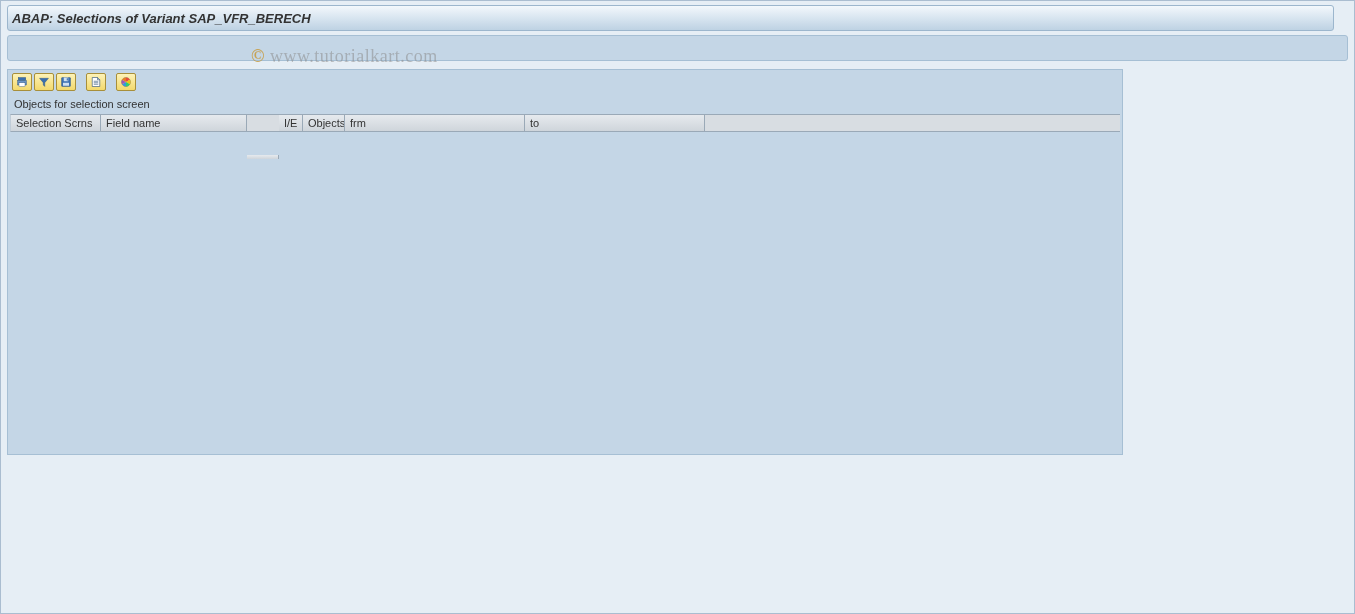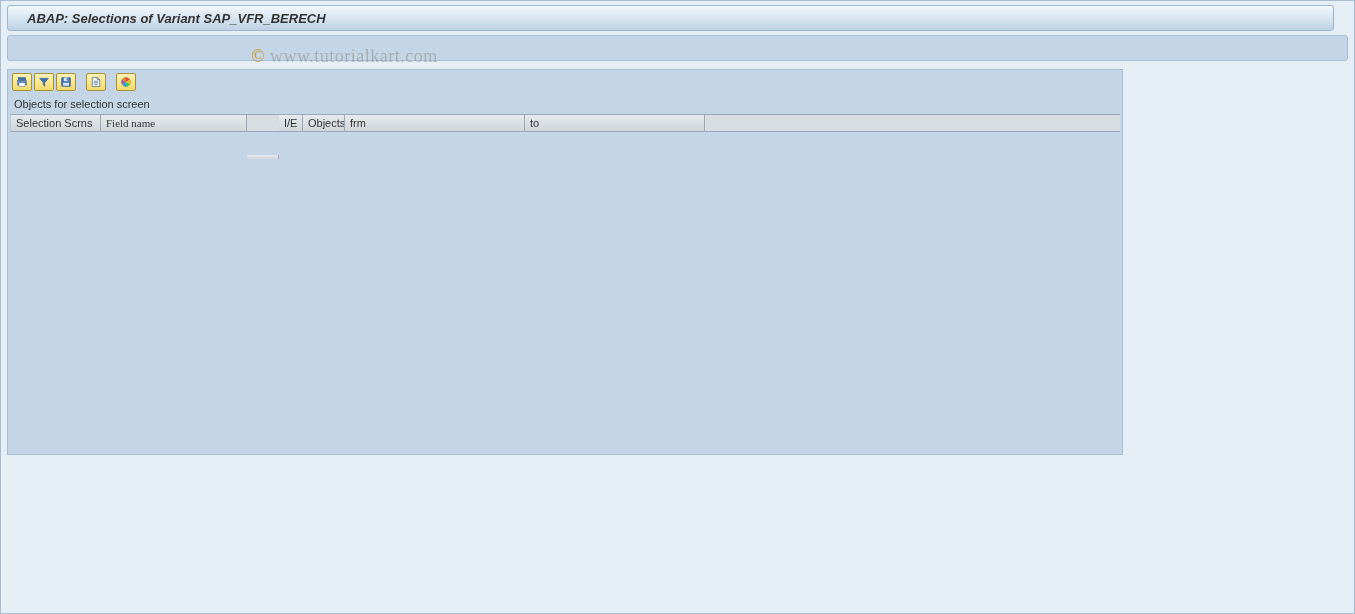--- a/index.html
+++ b/index.html
@@ -5,21 +5,21 @@
   * { box-sizing: border-box; margin: 0; padding: 0; }
   html, body { width: 1355px; height: 614px; font-family: Arial, Helvetica, sans-serif; font-size: 11px; color: #333; background: #e6eef5; overflow: hidden; }
   .outer-frame { width: 1355px; height: 614px; background: #e6eef5; border: 1px solid #aabdd0; }
   .title-bar {
     height: 26px;
     margin: 4px 20px 0 6px;
     background: linear-gradient(to bottom, #f3f8fc 0%, #d8e5f0 50%, #bed2e3 100%);
     border: 1px solid #9cb6cd;
     border-radius: 3px;
     display: flex; align-items: center;
-    padding-left: 19px;
+    padding-left: 4px;
   }
   .title-text { font-weight: bold; font-style: italic; font-size: 13px; color: #333; }
   .subtitle-bar {
     height: 26px;
     margin: 4px 6px 0 6px;
     background: #c4d6e6;
     border: 1px solid #a6bfd4;
     border-radius: 3px;
   }
   .content-wrap {
@@ -67,21 +67,21 @@
     border-left: 1px solid #c0ccd7;
   }
   .grid-header .col {
     border-right: 1px solid #9aa9b7;
     padding: 2px 5px;
     font-size: 11px; color: #333;
     background: linear-gradient(to bottom, #e6eaee, #cfd5db);
     white-space: nowrap; overflow: hidden;
   }
   .col-sel   { width: 90px; }
-  .col-field { width: 146px; font-family: Liberation Serif, serif; }
+  .col-field { width: 146px; }
   .col-type  { width: 32px; margin-top: 40px; }
   .col-ie    { width: 24px; }
   .col-opt   { width: 42px; }
   .col-frm   { width: 180px; }
   .col-to    { width: 180px; }
   .grid-body {
     height: 322px;
     background: #c4d6e6;
   }
   .watermark {

